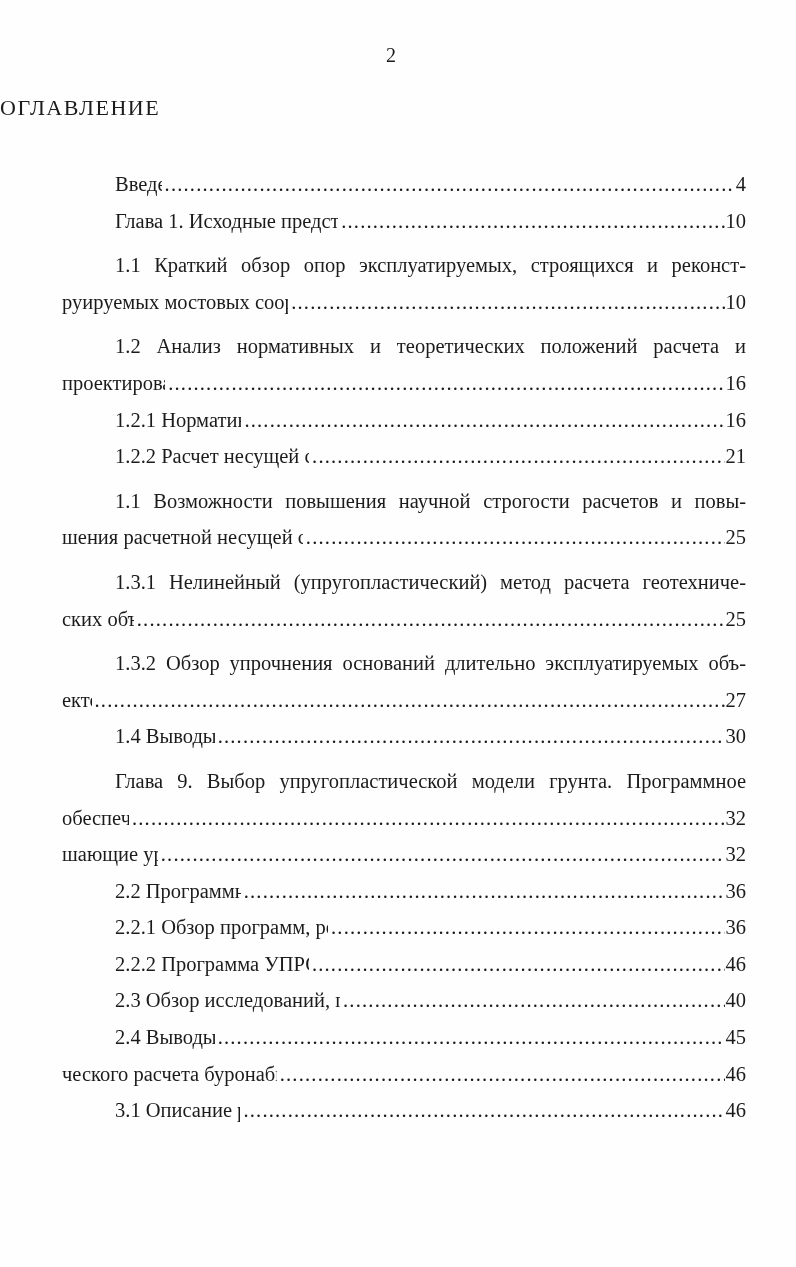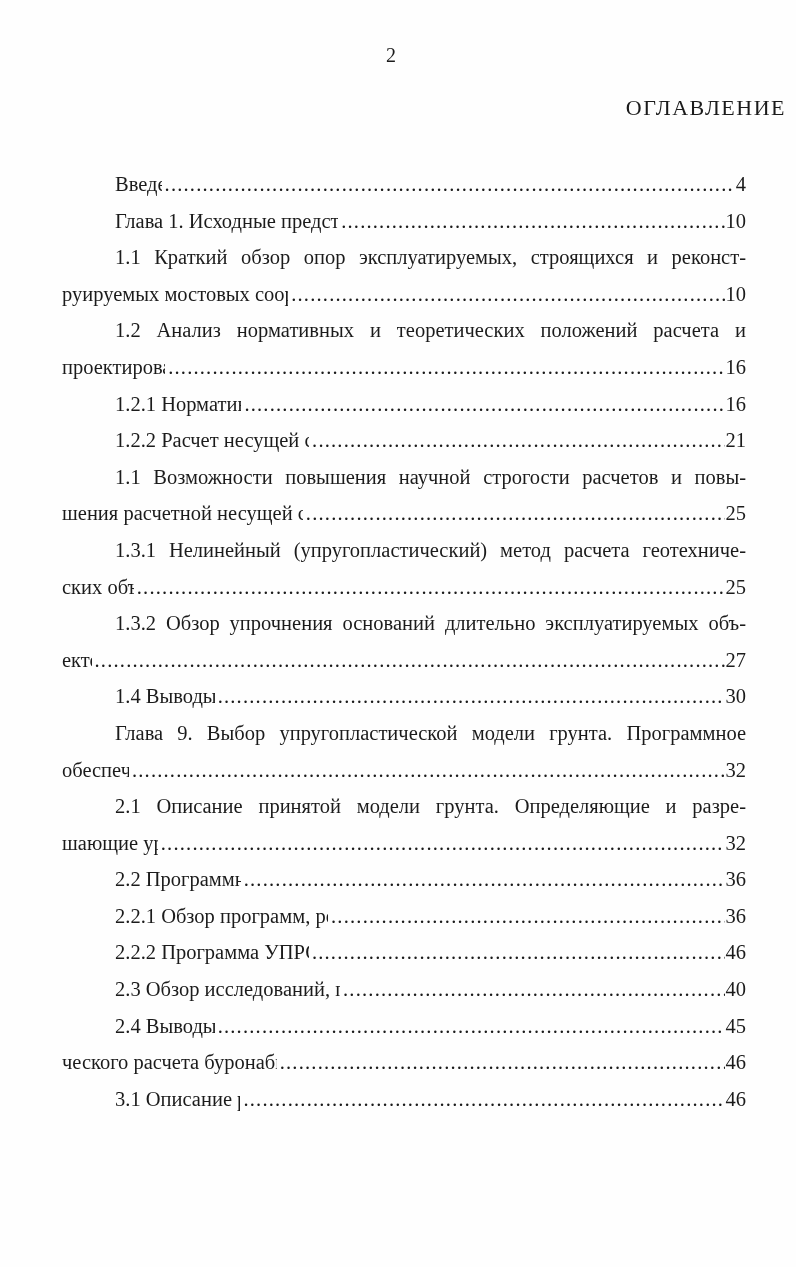--- a/index.html
+++ b/index.html
@@ -17,21 +17,21 @@
   }
   .page-number {
     position: absolute;
     top: 44px; left: 0; right: 14px;
     text-align: center;
     font-size: 20px;
   }
   .title {
     position: absolute;
     top: 95px; left: 0; right: 10px;
-    text-align: right;
+    text-align: left;
     font-size: 22px;
     font-weight: normal;
     letter-spacing: 1.5px;
     margin: 0;
   }
   .toc {
     position: absolute;
     top: 166px; left: 62px;
     width: 684px;
     font-size: 20.5px;
@@ -42,20 +42,21 @@
     height: 36.6px;
     line-height: 36.6px;
     white-space: nowrap;
   }
   .line.indent { padding-left: 53px; }
   .line.justify {
     display: block;
     white-space: normal;
     text-align: justify;
     text-align-last: justify;
+    margin-top: 8px;
   }
   .t { flex: 0 1 auto; overflow: hidden; }
   .leader {
     flex: 1 1 auto;
     min-width: 0;
     overflow: hidden;
     margin: 0 1px 0 3px;
   }
   .leader::after {
     content: "................................................................................................................................................................";
@@ -148,25 +149,20 @@
       <div class="line indent justify">
     <span class="t">Глава 9. Выбор упругопластической модели грунта. Программное</span>
     
     
   </div>
       <div class="line">
     <span class="t">обеспечение.</span>
     <span class="leader"></span>
     <span class="pg">32</span>
   </div>
-      <div class="line indent justify">
-    <span class="t">2.1 Описание принятой модели грунта. Определяющие и разре-</span>
-    
-    
-  </div>
       <div class="line">
     <span class="t">шающие уравнения</span>
     <span class="leader"></span>
     <span class="pg">32</span>
   </div>
       <div class="line indent">
     <span class="t">2.2 Программное обеспечение</span>
     <span class="leader"></span>
     <span class="pg">36</span>
   </div>

